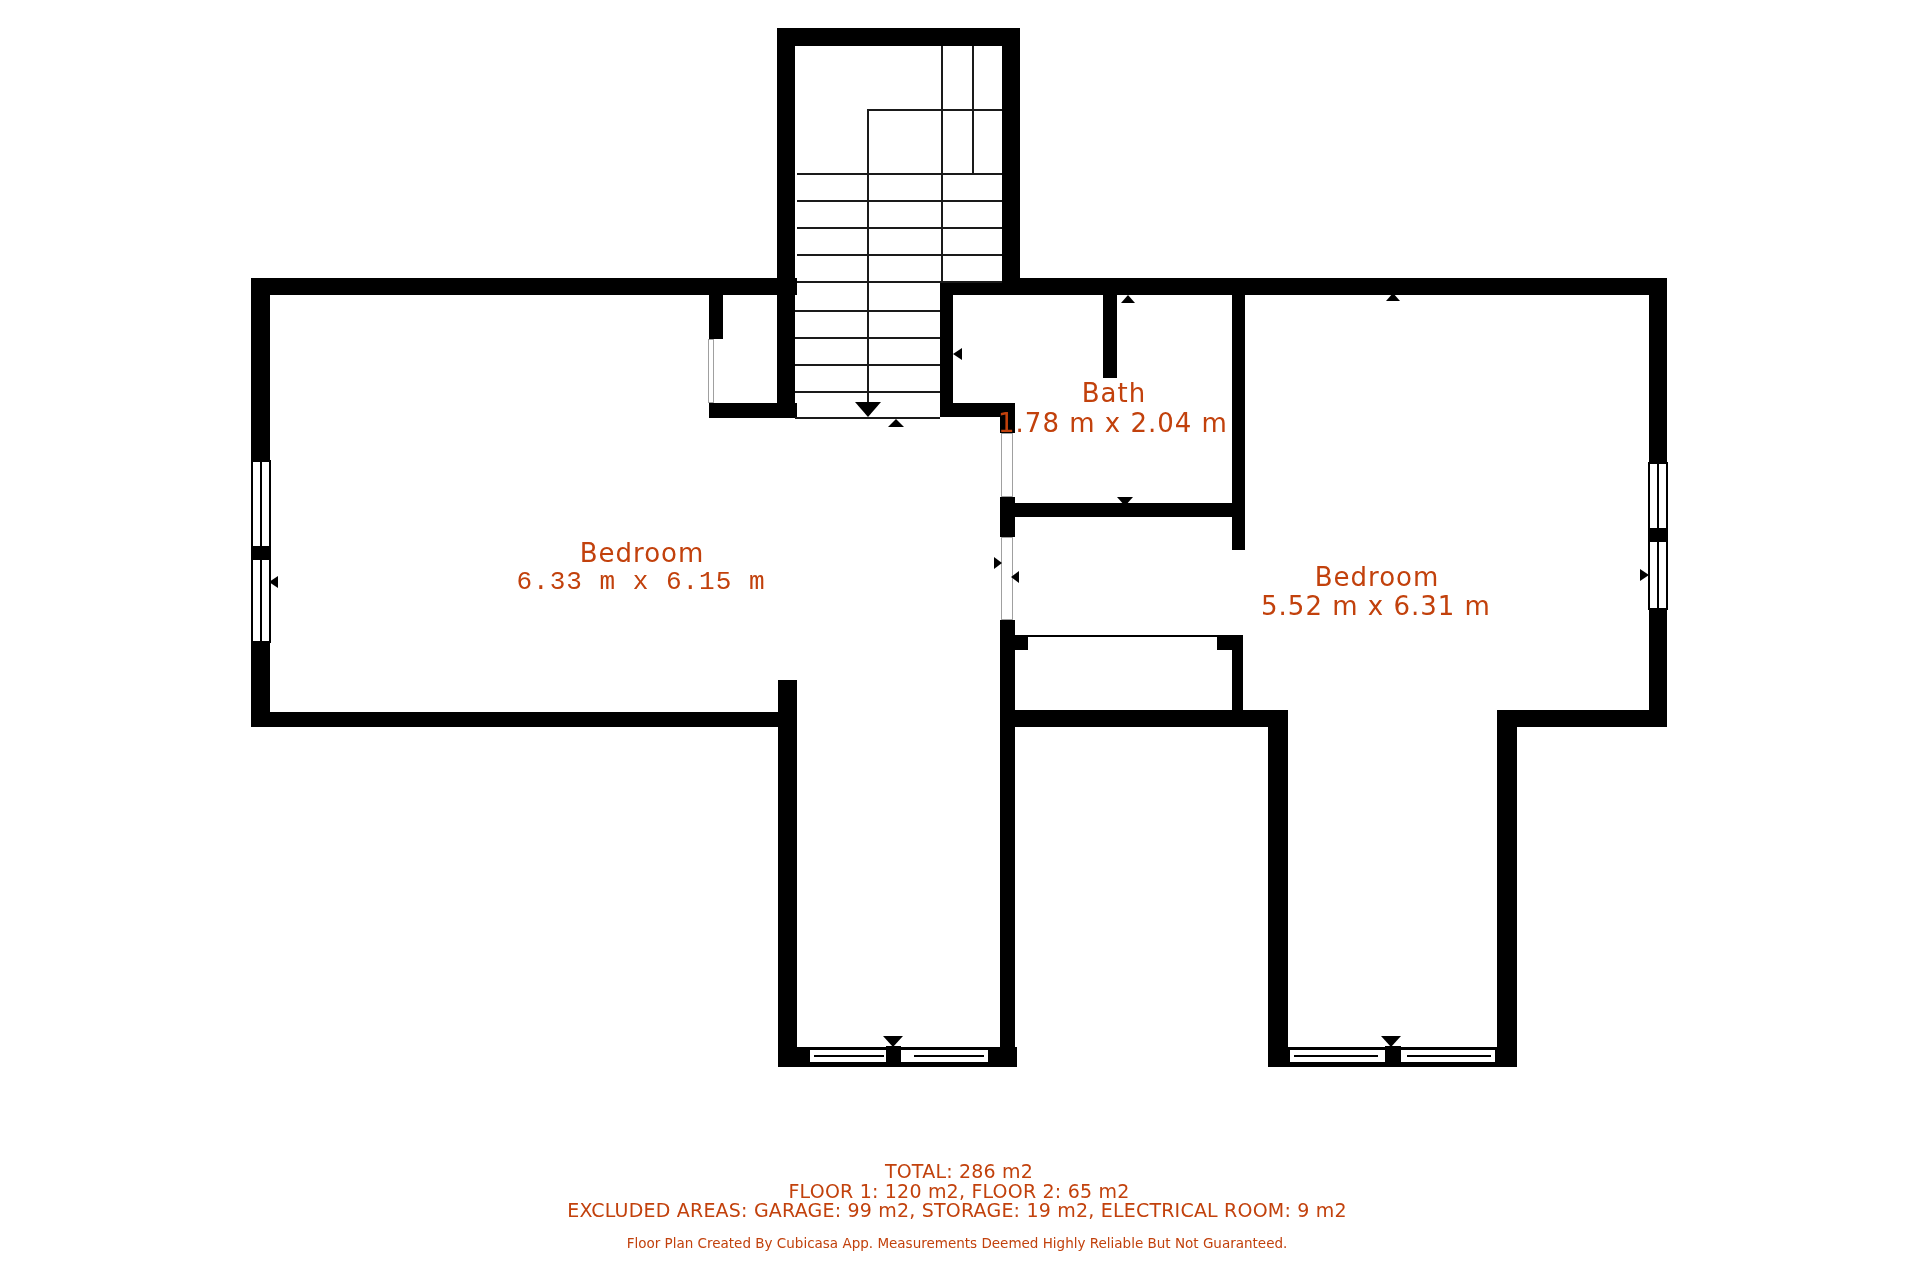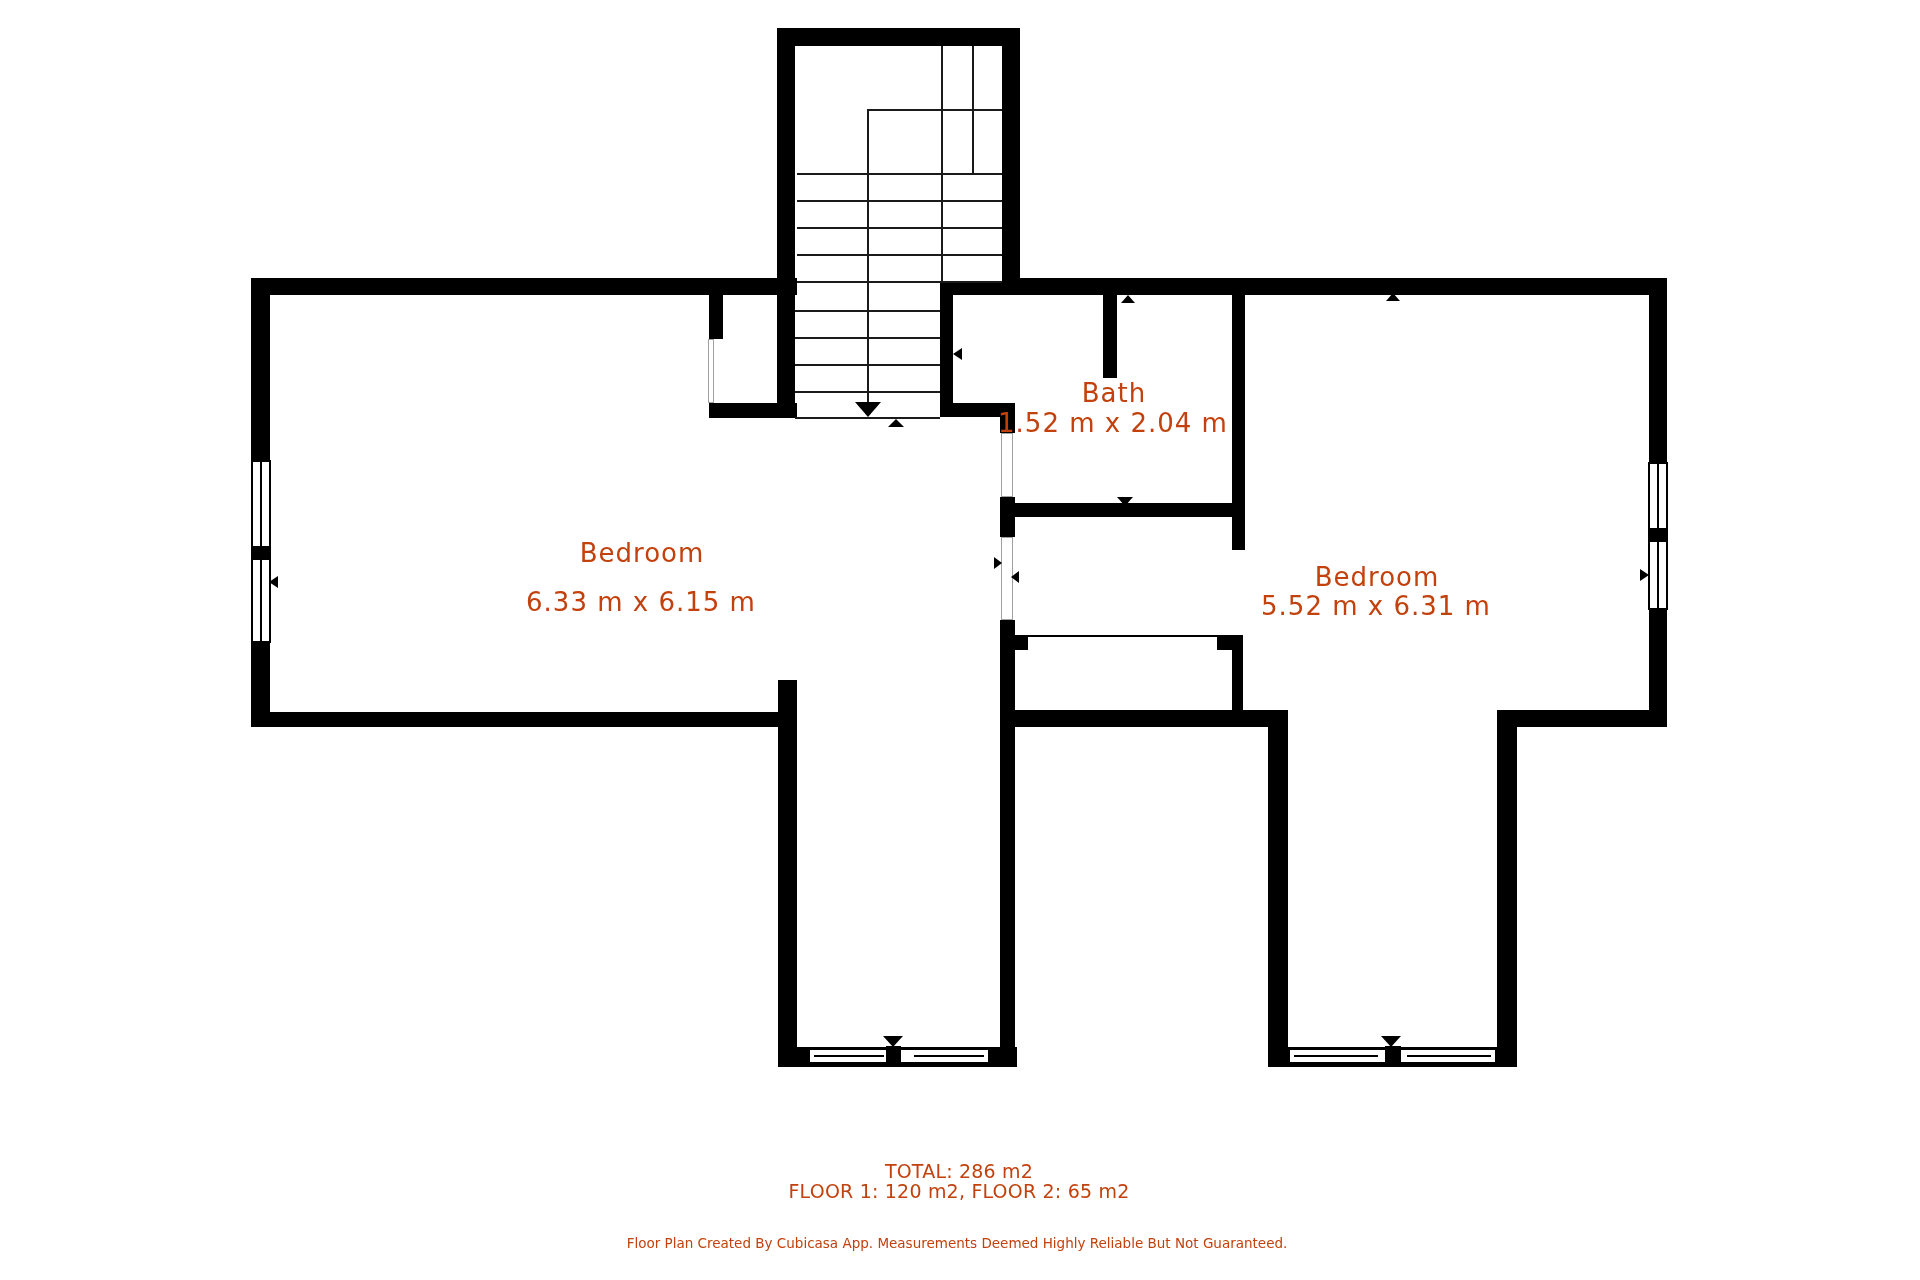--- a/index.html
+++ b/index.html
@@ -127,25 +127,26 @@
   <div class="arrow" style="left:883px;top:1036px;border-left:10px solid transparent;border-right:10px solid transparent;border-top:11px solid #000;"></div>
 
   <div class="doorband" style="left:1288px;top:1048px;width:209px;height:16px;">
     <div class="door-mid" style="left:4px;width:84px;"></div>
     <div class="door-mid" style="right:4px;width:84px;"></div>
   </div>
   <div class="door-post" style="left:1385px;top:1046px;width:16px;height:19px;"></div>
   <div class="arrow" style="left:1381px;top:1036px;border-left:10px solid transparent;border-right:10px solid transparent;border-top:11px solid #000;"></div>
 
   <div class="label room-label" style="left:642px;top:540px;">Bedroom</div>
-  <div class="label room-dims" style="left:641px;top:589px;">6.33 m x 6.15 m</div>
+  <div class="label room-dims" style="left:641px;top:569px;font-family:Liberation Mono, monospace;">6.33 m x 6.15 m</div>
 
   <div class="label room-label" style="left:1114px;top:380px;">Bath</div>
-  <div class="label room-dims" style="left:1113px;top:410px;">1.52 m x 2.04 m</div>
+  <div class="label room-dims" style="left:1113px;top:410px;">1.78 m x 2.04 m</div>
 
   <div class="label room-label" style="left:1377px;top:564px;">Bedroom</div>
   <div class="label room-dims" style="left:1376px;top:593px;">5.52 m x 6.31 m</div>
 
   <div class="label footer-line footer-bold" style="left:959px;top:1162px;">TOTAL: 286 m2</div>
   <div class="label footer-line" style="left:959px;top:1182px;">FLOOR 1: 120 m2, FLOOR 2: 65 m2</div>
+  <div class="label footer-line" style="left:957px;top:1201px;">EXCLUDED AREAS: GARAGE: 99 m2, STORAGE: 19 m2, ELECTRICAL ROOM: 9 m2</div>
   <div class="label footer-small" style="left:957px;top:1236px;">Floor Plan Created By Cubicasa App. Measurements Deemed Highly Reliable But Not Guaranteed.</div>
 
 </div>
 
 </body></html>

